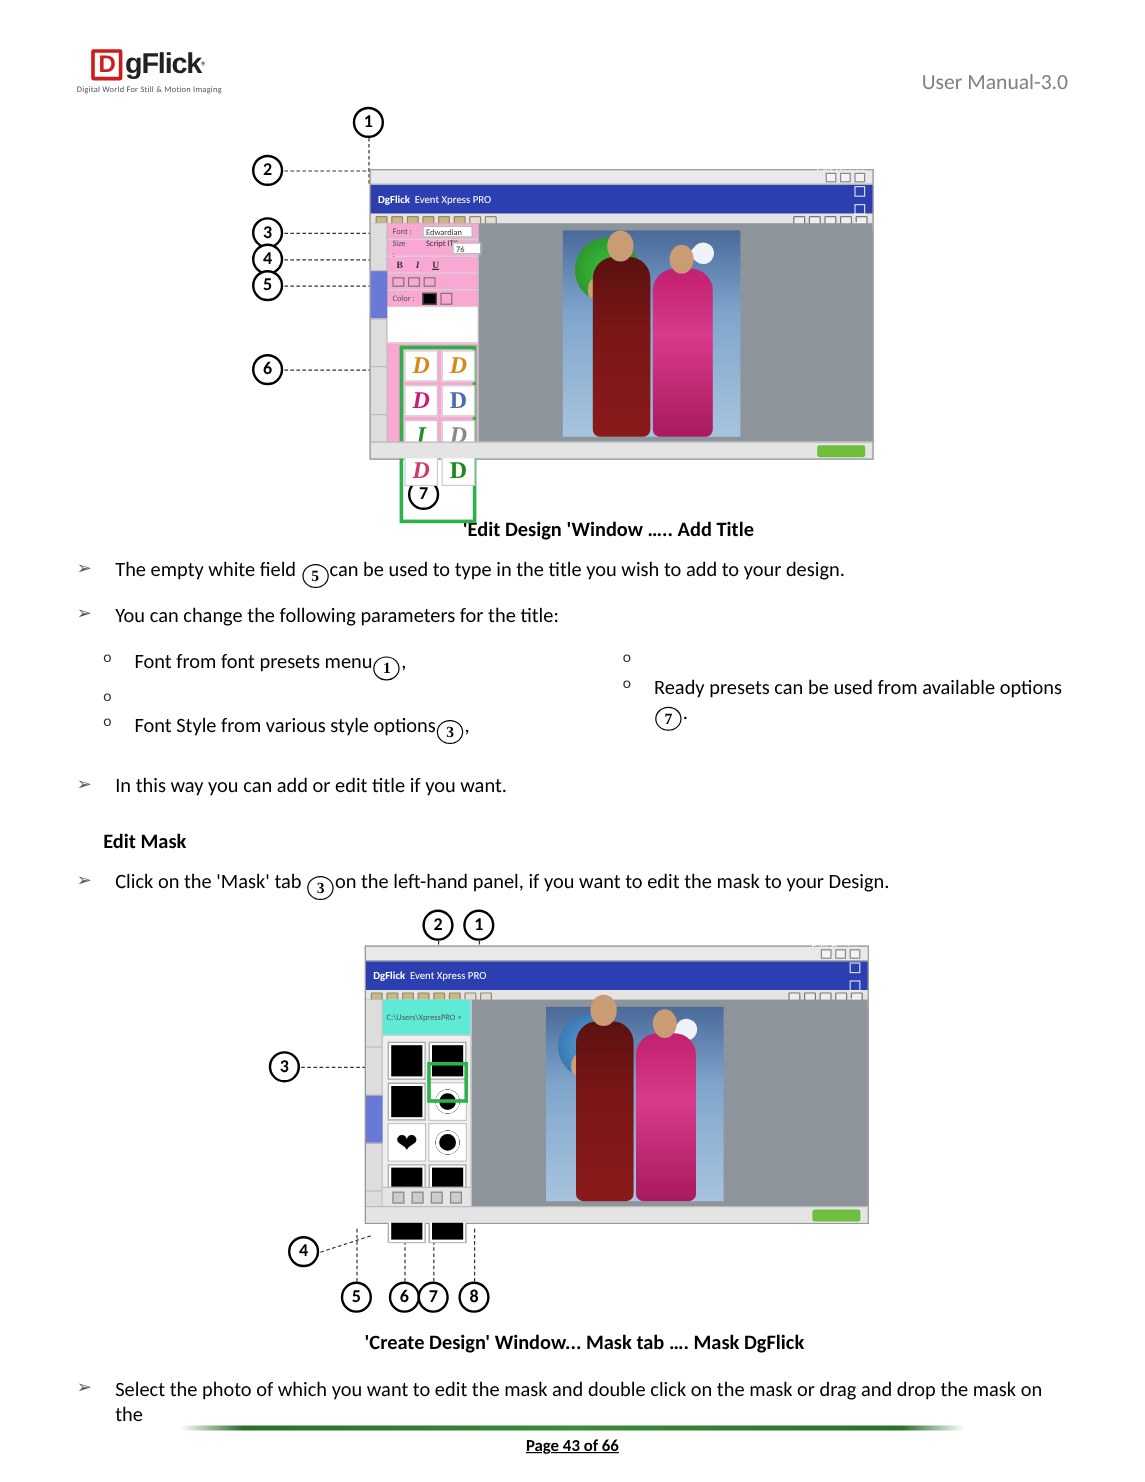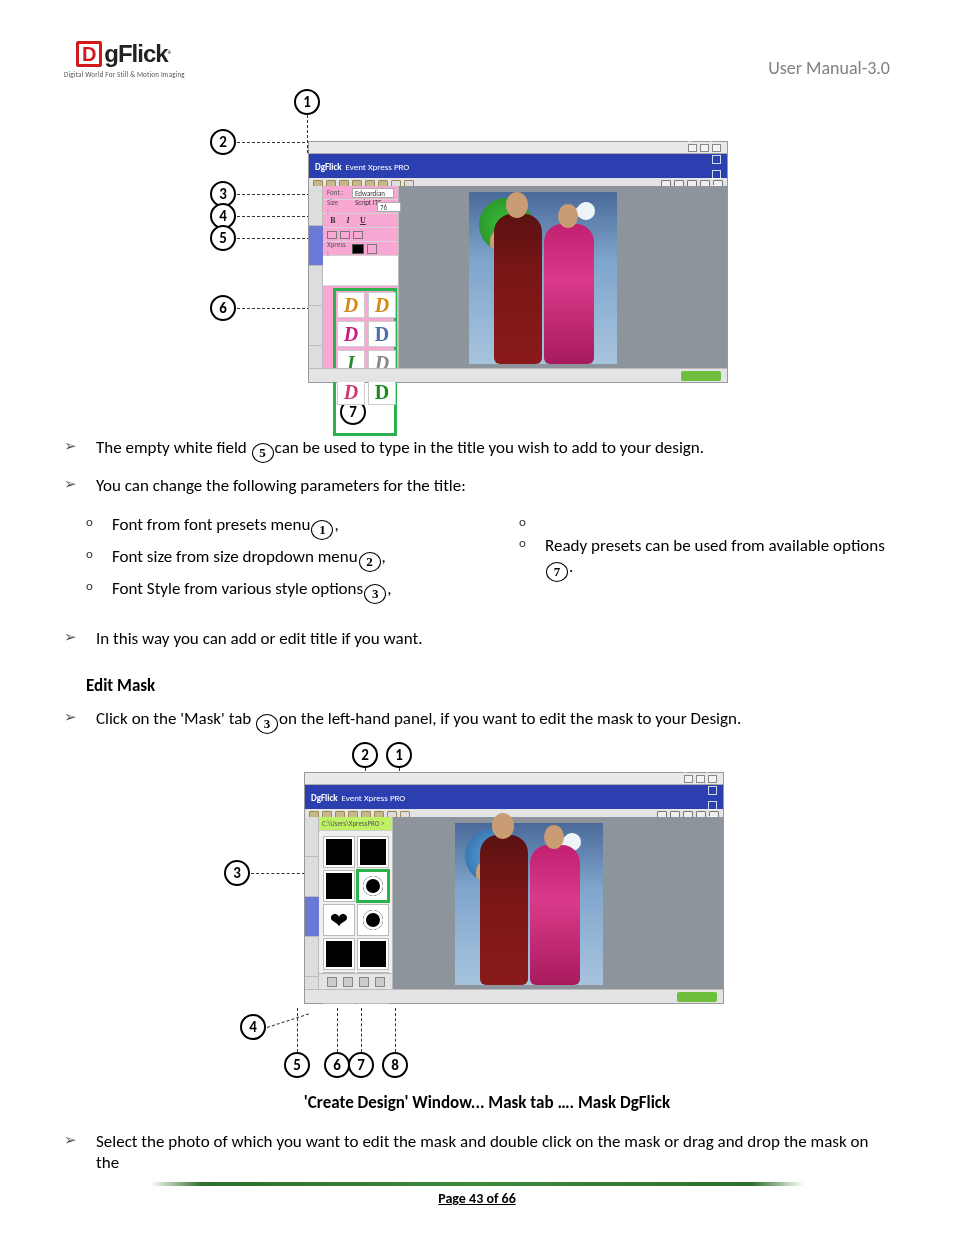--- a/index.html
+++ b/index.html
@@ -53,21 +53,21 @@
   .canvas .moon{ position:absolute; right:22px; top:10px; width:18px; height:18px; border-radius:50% 50% 50% 0; background:#eef3f8; transform:rotate(40deg);}
   .canvas .inset{ position:absolute; left:10px; top:6px; width:54px; height:54px; border-radius:50%; background:radial-gradient(circle,#3bbf3b 0%, #2d9d2d 65%, #27862a 100%); overflow:hidden; display:flex; align-items:flex-end; justify-content:center;}
   .canvas .inset .face{ width:18px; height:22px; background:#caa07a; border-radius:50% 50% 40% 40%; }
   .canvas .couple{ position:absolute; left:50%; bottom:0; transform:translateX(-50%); width:110px; height:160px;}
   .couple .man{ position:absolute; left:6px; bottom:0; width:48px; height:150px; background:linear-gradient(180deg,#5b1111 0%, #7a1616 40%, #8a1a1a 100%); border-radius:18px 18px 6px 6px;}
   .couple .man::before{content:""; position:absolute; top:-22px; left:12px; width:22px; height:26px; background:#c99c74; border-radius:50%;}
   .couple .woman{ position:absolute; right:4px; bottom:0; width:50px; height:140px; background:linear-gradient(180deg,#c22071 0%, #d93a8a 40%, #a81a5e 100%); border-radius:18px 18px 6px 6px;}
   .couple .woman::before{content:""; position:absolute; top:-20px; left:14px; width:20px; height:24px; background:#c99c74; border-radius:50%;}
   
   .maskpanel { position:absolute; left:14px; top:0; bottom:0; width:74px; background:#efefef; border-right:1px solid #bbb;}
-  .maskpanel .path{ height:14px; font-size:7px; display:flex; align-items:center; padding:0 3px; border-bottom:1px solid #ccc; background:#bef264; color:#555;}
+  .maskpanel .path{ height:30px; font-size:7px; display:flex; align-items:center; padding:0 3px; border-bottom:1px solid #ccc; background:#5eead4; color:#555;}
   .maskgrid{ display:grid; grid-template-columns:30px 30px; grid-auto-rows:30px; gap:4px; padding:6px 5px;}
   .maskcell{ background:#000; border:2px solid #fff; box-shadow:0 0 0 1px #bbb; position:relative;}
   .mc-circ::after{content:"";position:absolute; inset:3px; border-radius:50%; background:#000; box-shadow:0 0 0 3px #fff inset;}
   .mc-circ{ background:#fff;}
   .mc-circ .dot{ position:absolute; inset:3px; border-radius:50%; background:#000;}
   .mc-heart::after{content:"❤"; position:absolute; inset:0; display:flex; align-items:center; justify-content:center; color:#000; font-size:22px;}
   .mc-heart{ background:#fff;}
   .mask-green{ position:absolute; border:3px solid #2bb24c;}
   .maskpanel .bott { position:absolute; left:0; right:0; bottom:0; height:16px; background:#e4e4e4; border-top:1px solid #bbb; display:flex; align-items:center; justify-content:center; gap:6px;}
   .bott .bicon{ width:10px; height:10px; background:#ccc; border:1px solid #888;}
@@ -177,21 +177,21 @@
             <span>B</span>
             <span style="font-style:italic;">I</span>
             <span style="text-decoration:underline;">U</span>
           </div>
           <div class="lp-row">
             <span style="width:10px;height:8px;border:1px solid #777;"></span>
             <span style="width:10px;height:8px;border:1px solid #777;"></span>
             <span style="width:10px;height:8px;border:1px solid #777;"></span>
           </div>
           <div class="lp-row">
-            <span class="lbl">Xpress :</span>
+            <span class="lbl">Color :</span>
             <span style="width:12px;height:10px;background:#000;border:1px solid #555;"></span>
             <span style="width:10px;height:10px;border:1px solid #777;"></span>
           </div>
           <div class="white-area"></div>
           <div class="preset-border"></div>
           <div class="presets">
             <div class="cell" style="color:#d48a1a;">D</div>
             <div class="cell" style="color:#d48a1a;">D</div>
             <div class="cell" style="color:#c81b7a;">D</div>
             <div class="cell" style="color:#4b6fac;font-style:normal;">D</div>
@@ -212,41 +212,41 @@
             <div class="man"></div>
               <div class="woman"></div>
           </div>
         </div>
       </div>
       <div class="footer">
         <div class="save"></div>
       </div>
     </div>
   </div>
+  <div class="fig-caption" style="margin-left:60px;">'Edit Design 'Window ….. Add Title</div>
 
   <div class="b-arrow">
     <span class="sym">➢</span>
     <span>
       <span>The empty white field </span><span class="inline-circ">5</span><span>can be used to type in the title you wish to add to your design.</span>
     </span>
   </div>
   <div class="b-arrow">
     <span class="sym">➢</span>
     <span>You can change the following parameters for the title:</span>
   </div>
 
   <div class="two-col">
     <div class="col">
       <div class="b-circ">
           <span class="sym">o</span>
           <span><span>Font from font presets menu</span><span class="inline-circ">1</span>,</span>
         </div>
       <div class="b-circ">
           <span class="sym">o</span>
-          <span><span>Font size from size dropdown menu</span><span class="inline-circ">2</span>,</span>
         </div>
       <div class="b-circ">
           <span class="sym">o</span>
           <span><span>Font Style from various style options</span><span class="inline-circ">3</span>,</span>
         </div>
     </div>
     <div class="col">
       <div class="b-circ">
           <span class="sym">o</span>
         </div>

